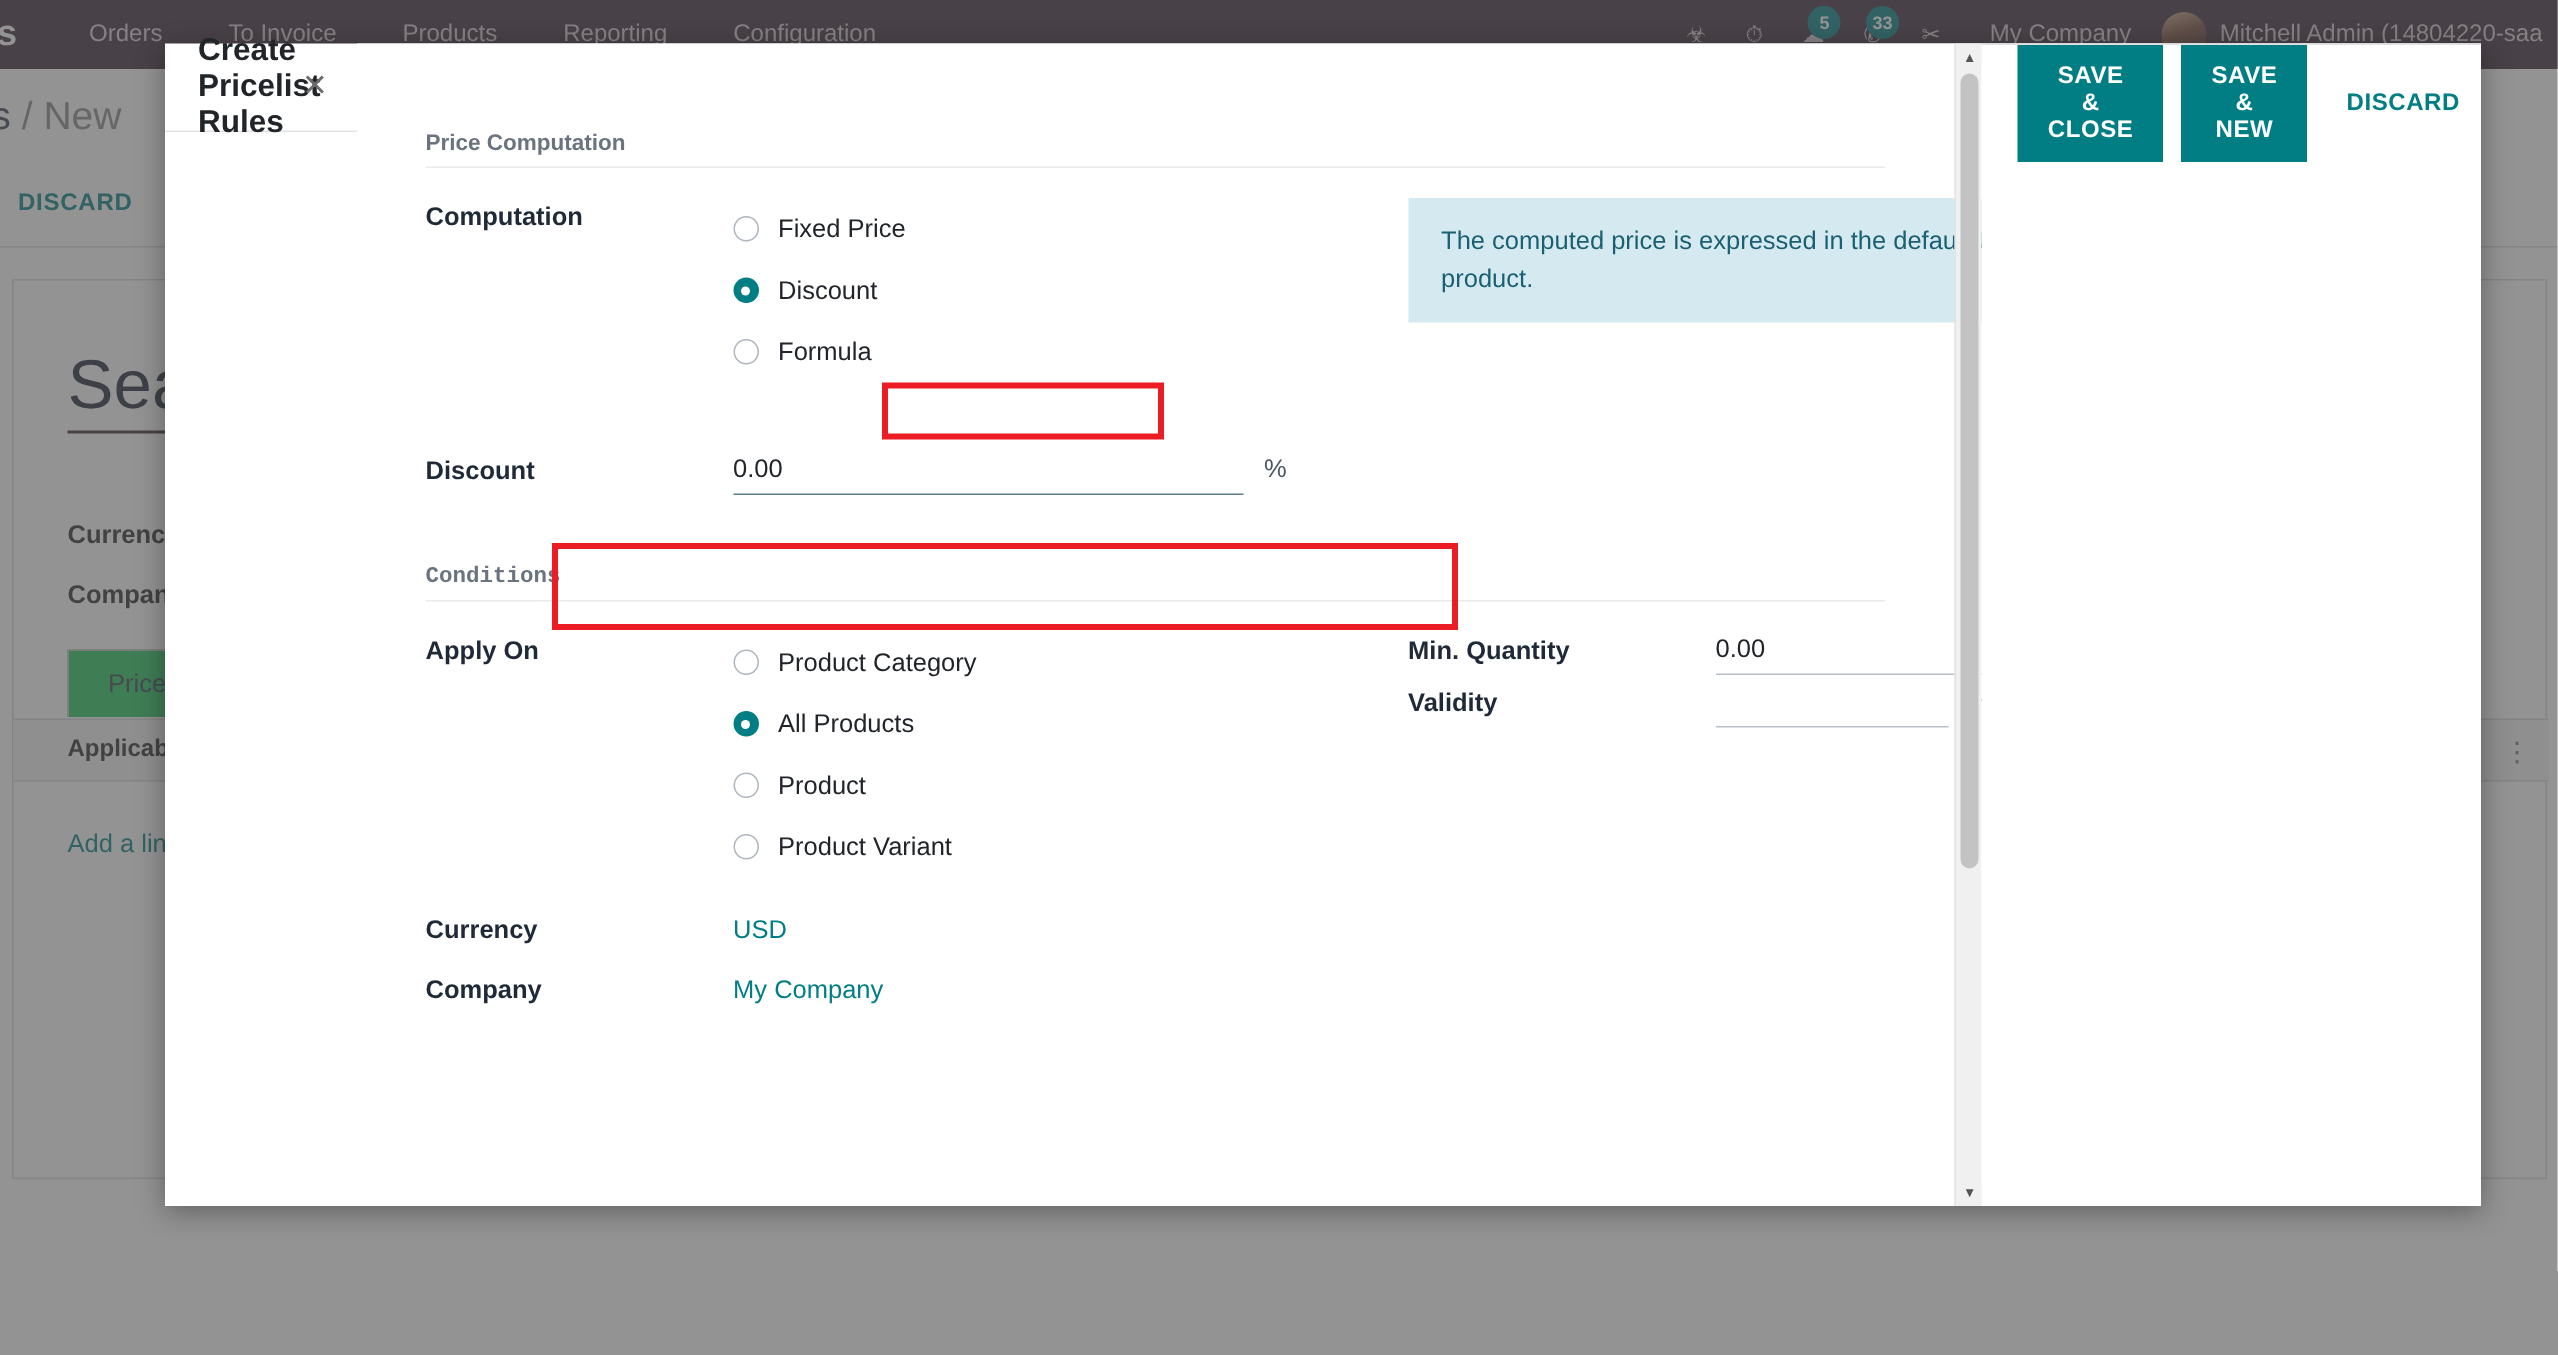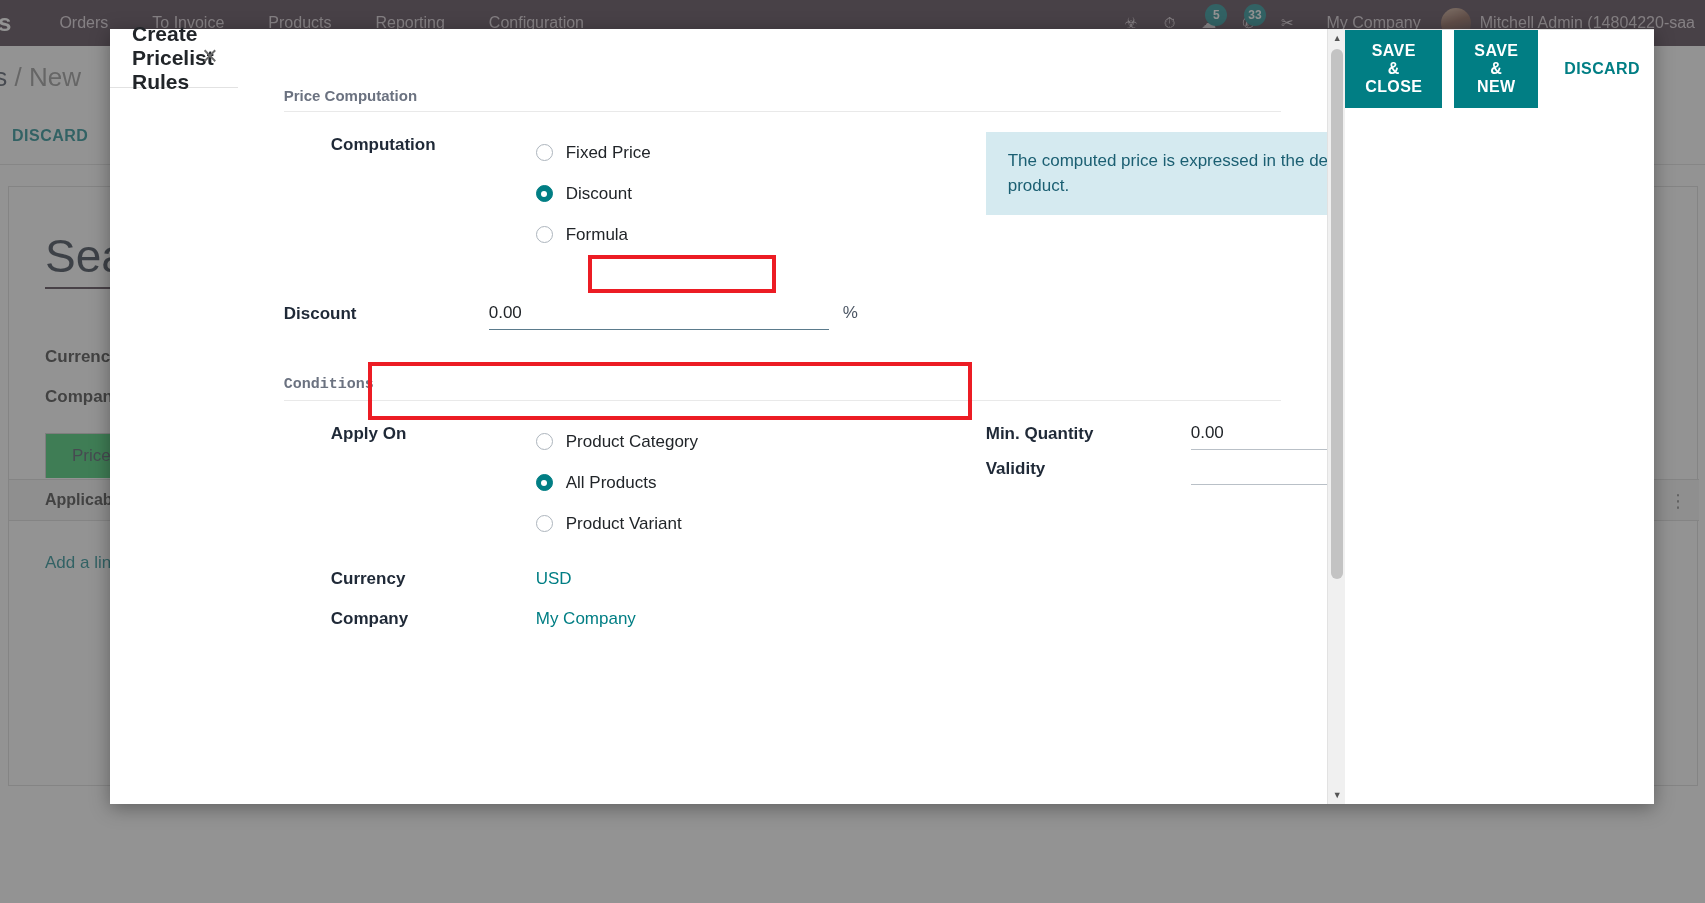--- a/index.html
+++ b/index.html
@@ -170,21 +170,21 @@
   }
 
   
   .sec-title {
     font-size: 15px; font-weight: bold; color: #6b7280;
     padding-bottom: 7px;
   }
   .sec-rule { height: 1px; background: #e9e9e9; margin-bottom: 20px; }
 
   .cols { display: flex; }
-  .col-l { width: 645px; flex: 0 0 645px; margin-left: 47px; }
+  .col-l { width: 645px; flex: 0 0 645px; }
   .col-r { flex: 1 1 auto; padding-left: 10px; }
 
   .frow { display: flex; align-items: flex-start; margin-bottom: 4px; }
   .flabel {
     width: 205px; flex: 0 0 205px;
     font-size: 17px; font-weight: bold; color: #1f2937;
     padding-top: 3px;
   }
   .fval { flex: 1 1 auto; }
 
@@ -239,21 +239,21 @@
   .hl {
     position: absolute; border: 4px solid #ec1c24; pointer-events: none;
   }
   #hl-discount-radio { left: 350px; top: 226px; width: 188px; height: 38px; }
   #hl-discount-field { left: 130px; top: 333px; width: 604px; height: 58px; }
 
   
   .modal-footer {
     flex: 0 0 79px; height: 79px;
     display: flex; align-items: center;
-    gap: 12px;
+    padding-left: 24px; gap: 12px;
     border-top: 1px solid #e2e2e2;
     background: #ffffff;
   }
   .btn {
     font-family: "Liberation Sans", sans-serif;
     font-size: 16px; font-weight: bold; letter-spacing: .4px;
     border: none; cursor: pointer;
   }
   .btn-primary {
     background: #017e84; color: #ffffff;
@@ -388,20 +388,24 @@
               <div class="radio-opt">
                 <span class="radio"></span>
                 <span class="radio-label">Product Category</span>
               </div>
 
               <div class="radio-opt">
                 <span class="radio checked"></span>
                 <span class="radio-label">All Products</span>
               </div>
 
+              <div class="radio-opt">
+                <span class="radio"></span>
+                <span class="radio-label">Product</span>
+              </div>
 
               <div class="radio-opt">
                 <span class="radio"></span>
                 <span class="radio-label">Product Variant</span>
               </div>
 
             </div>
           </div>
 
           <div class="frow" style="margin-top:22px;">

